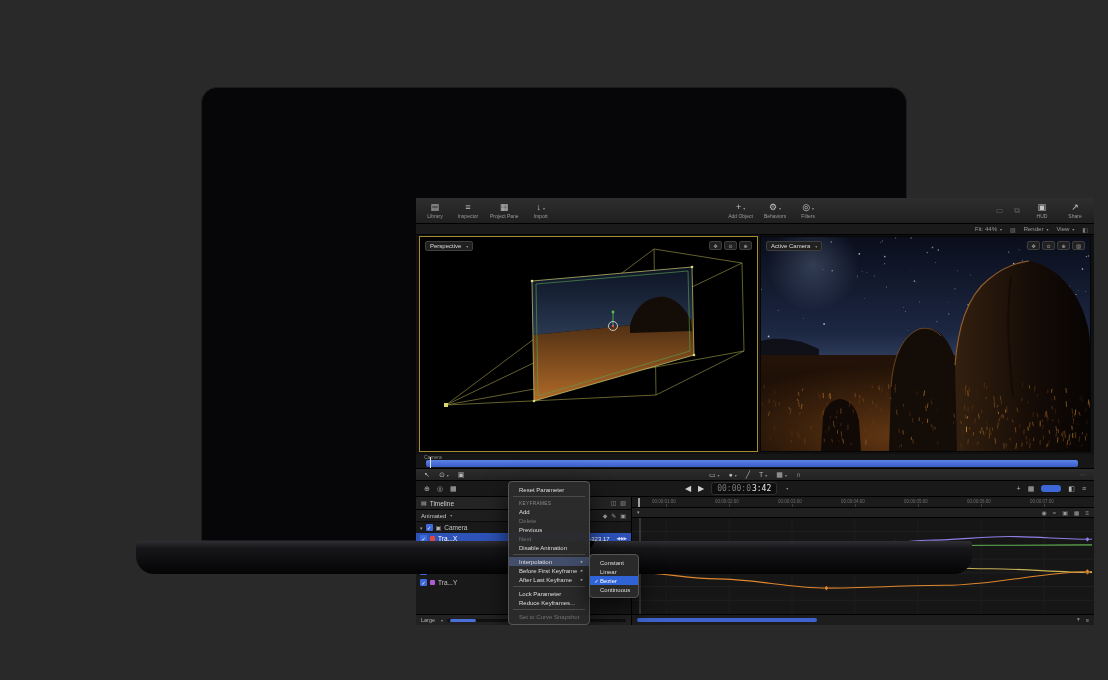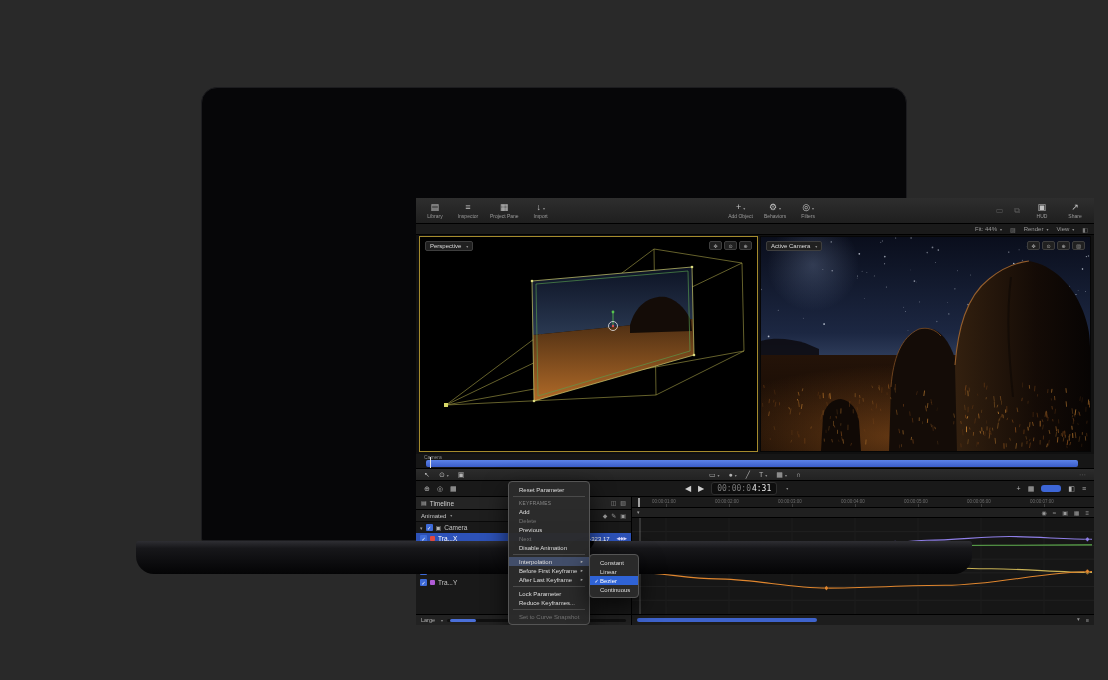--- a/index.html
+++ b/index.html
@@ -624,21 +624,21 @@
       <div class="zone">
         <span class="ic" style="font-size:7px">⊕</span>
         <span class="ic" style="font-size:7px">◎</span>
         <span class="ic" style="font-size:7px">▦</span>
       </div>
       <div class="zone">
         <span class="ic" style="font-size:8px;color:#d0d0d0">◀</span>
         <span class="ic" style="font-size:8px;color:#d0d0d0">▶</span>
         <div id="timecode">
           <span class="dim">00:00:0</span>
-            <span class="lit">4:31</span>
+            <span class="lit">3:42</span>
         </div>
         <span class="chev">▾</span>
       </div>
       <div class="zone">
         <span class="ic" style="font-size:7px">+</span>
         <span class="ic" style="font-size:7px">▦</span>
         <span class="bluetoggle"></span>
         <span class="ic" style="font-size:7px">◧</span>
         <span class="ic" style="font-size:7px">≡</span>
       </div>

